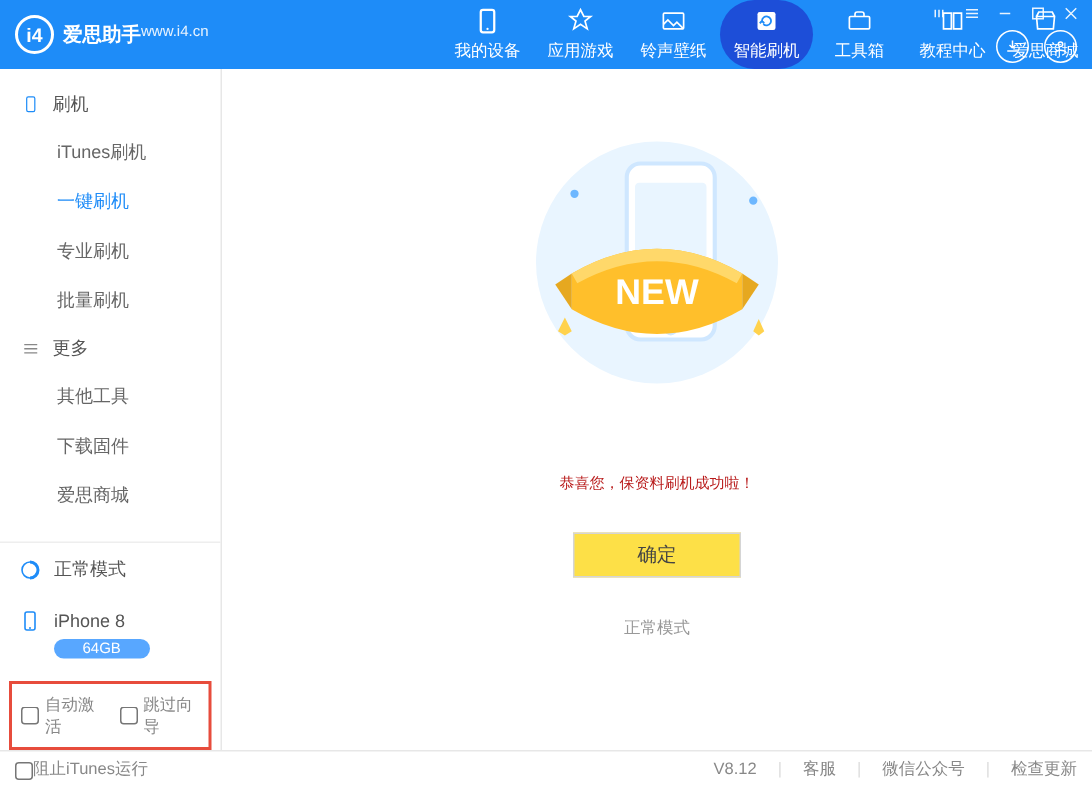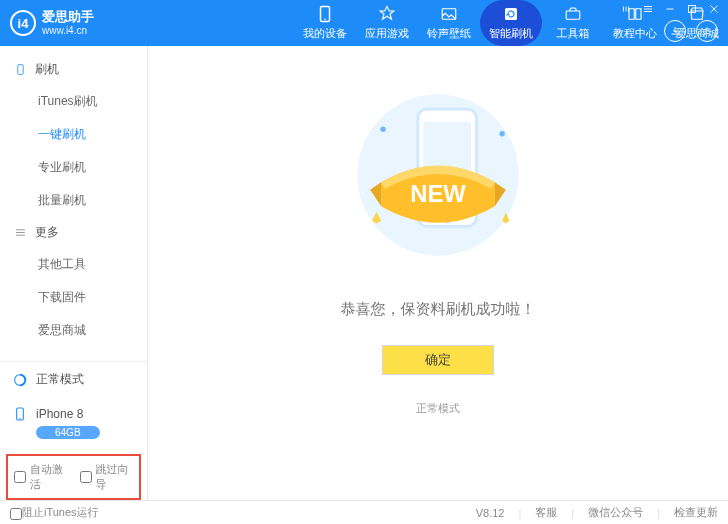--- a/index.html
+++ b/index.html
@@ -22,21 +22,21 @@
     display: flex; align-items: center;
     padding: 0 10px; gap: 6px;
     min-width: 118px;
   }
   .brand-logo {
     width: 26px; height: 26px;
     border: 2px solid #fff; border-radius: 50%;
     display: flex; align-items: center; justify-content: center;
     font-weight: bold; font-size: 13px;
   }
-  .brand-text { display: flex; flex-direction: column; line-height: 1.1; }
+  .brand-text { display: flex; flex-direction: row; line-height: 1.1; }
   .brand-text .t1 { font-size: 13px; font-weight: bold; }
   .brand-text .t2 { font-size: 10px; opacity: .9; }
   .nav { display: flex; flex: 1; justify-content: flex-end; }
   .nav-item {
     width: 62px;
     display: flex; flex-direction: column; align-items: center; justify-content: center;
     font-size: 11px; gap: 3px;
     cursor: pointer;
   }
   .nav-item.active { background: #1d4ed8; border-radius: 23px; }
@@ -103,21 +103,21 @@
   }
   .opt-box label { display: flex; align-items: center; gap: 4px; cursor: pointer; }
   .main {
     flex: 1;
     display: flex; flex-direction: column; align-items: center; justify-content: flex-start;
     padding-top: 34px;
     position: relative;
     gap: 12px;
   }
   .illus { width: 220px; height: 190px; }
-  .msg { margin-top: 18px; font-size: 15px; color: #737373; }
+  .msg { margin-top: 33px; font-size: 10px; color: #b91c1c; }
   .ok-btn {
     margin-top: 14px;
     width: 112px; height: 30px;
     background: #fde047; border: 1px solid #d5d5d5;
     cursor: pointer; font-size: 13px; color: #444;
   }
   .log-link {
     margin-top: 14px; font-size: 11px; color: #999; cursor: pointer;
   }
   .statusbar {

